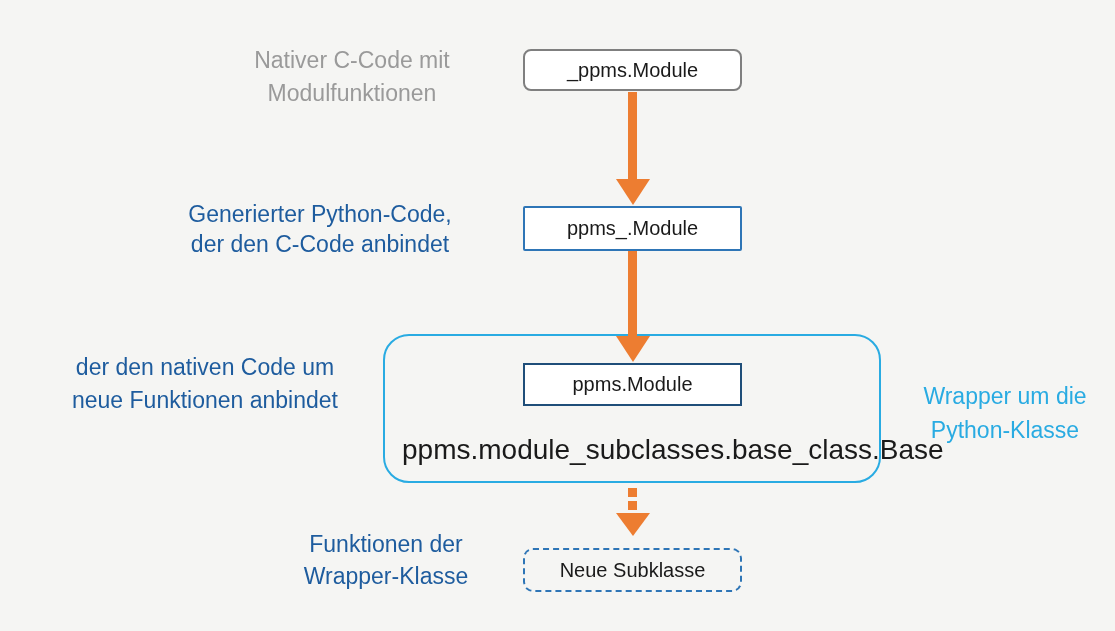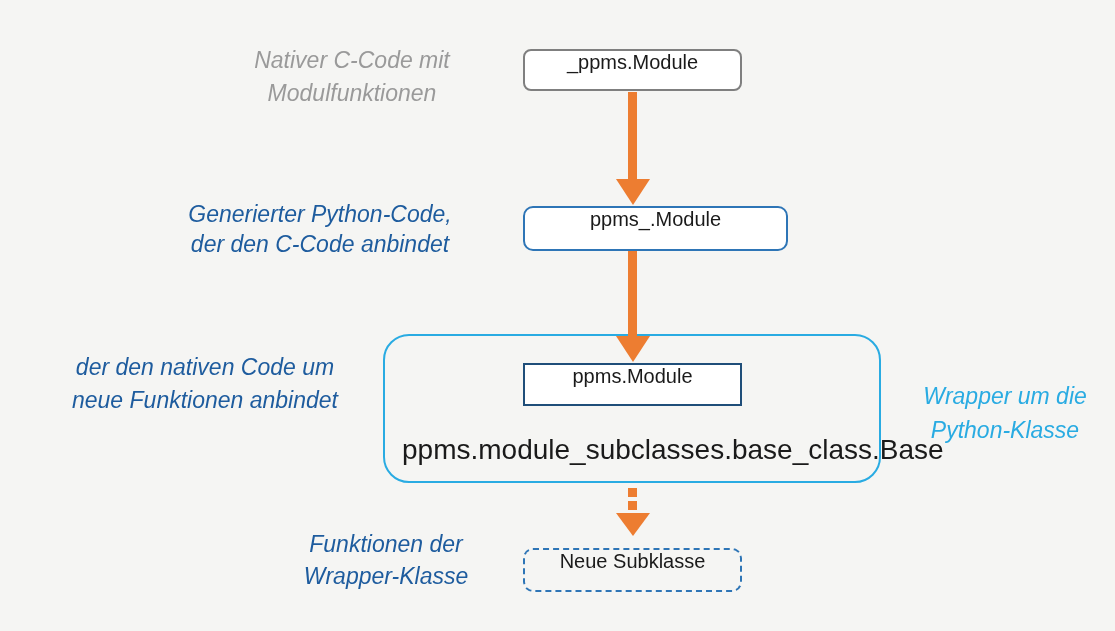--- a/index.html
+++ b/index.html
@@ -14,33 +14,33 @@
     height: 631px;
     background: #F5F5F3;
     overflow: hidden;
   }
   
   .node {
     position: absolute;
     box-sizing: border-box;
     background: #FFFFFF;
     display: flex;
-    align-items: flex-start;
+    align-items: center;
     justify-content: center;
     font-size: 20px;
     color: #1A1A1A;
     white-space: nowrap;
   }
   .node-native {
     left: 523px; top: 49px; width: 219px; height: 42px;
     border: 2px solid #7F7F7F; border-radius: 8px;
   }
   .node-generated {
-    left: 523px; top: 206px; width: 265px; height: 45px;
-    border: 2px solid #2E75B6; border-radius: 10px;
+    left: 523px; top: 206px; width: 219px; height: 45px;
+    border: 2px solid #2E75B6; border-radius: 2px;
   }
   .node-wrapper {
     left: 523px; top: 363px; width: 219px; height: 43px;
     border: 2px solid #1F4E79; border-radius: 0;
     z-index: 3;
   }
   .node-subclass {
     left: 523px; top: 548px; width: 219px; height: 44px;
     border: 2px dashed #2E75B6; border-radius: 10px;
     background: transparent;
@@ -96,21 +96,21 @@
     border-top-width: 23px;
   }
   
   .annotation {
     position: absolute;
     text-align: center;
     font-size: 23px;
     line-height: 33px;
     font-weight: 500;
   }
-  .annotation span { display: block; font-style: italic; }
+  .annotation span { display: block; }
   .ann-gray  { color: #9A9A9A; }
   .ann-blue  { color: #1E5C9E; }
   .ann-cyan  { color: #29ABE2; }
   .ann-native    { left: 212px; top: 44px;  width: 280px; }
   .ann-generated { left: 165px; top: 199px; width: 310px; line-height: 30px; }
   .ann-own       { left: 30px;  top: 351px; width: 350px; }
   .ann-wrapper   { left: 885px; top: 379px; width: 240px; line-height: 34px; }
   .ann-subclass  { left: 272px; top: 528px; width: 228px; line-height: 32px; }
 </style>
 </head>

